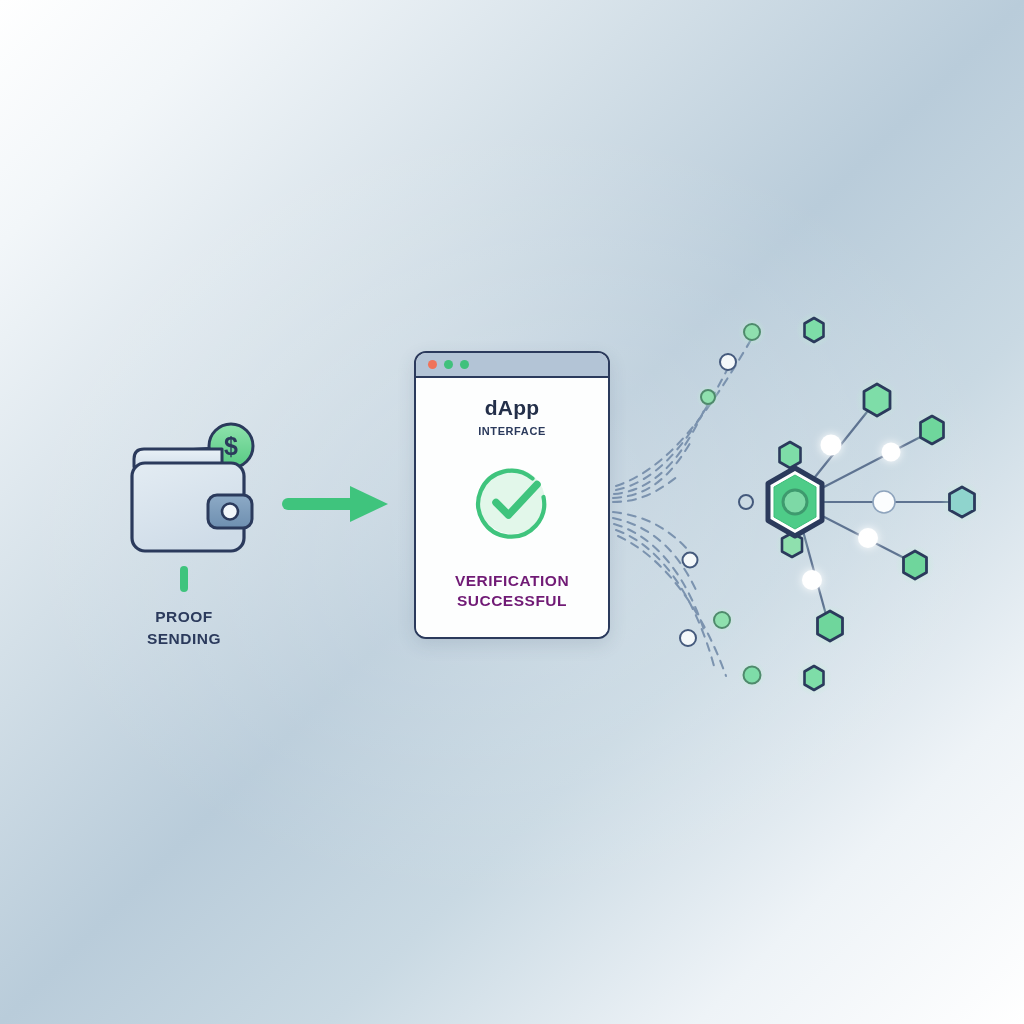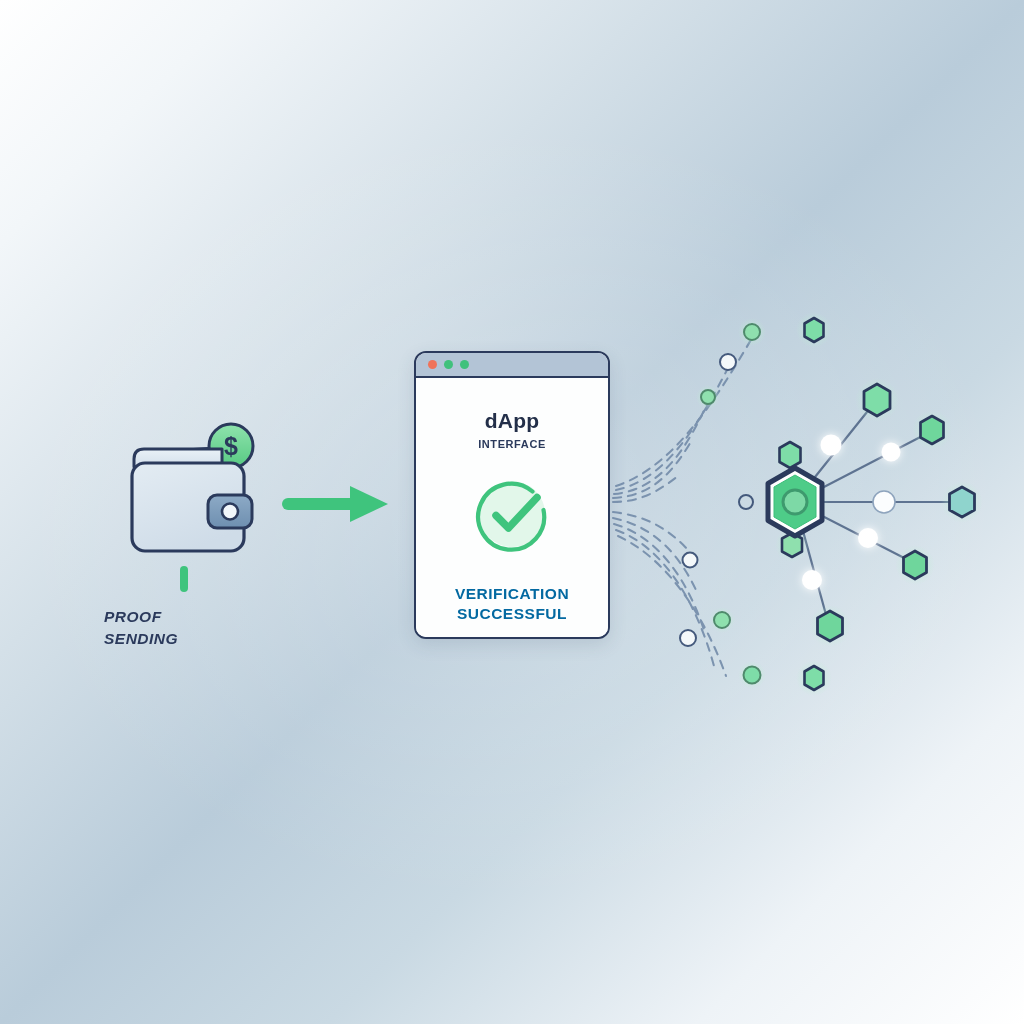--- a/index.html
+++ b/index.html
@@ -63,21 +63,21 @@
   .dot { width: 9px; height: 9px; border-radius: 50%; }
   #window-body {
     position: relative;
     height: calc(100% - 25px);
     background: #fdfefe;
     display: flex;
     flex-direction: column;
     align-items: center;
   }
   #dapp-title {
-    margin-top: 32px;
+    margin-top: 19px;
     font-size: 21px;
     font-weight: bold;
     color: #232f४9;
     color: #232f49;
     letter-spacing: 0.2px;
     line-height: 1;
   }
   #dapp-subtitle {
     margin-top: 8px;
     font-size: 11px;
@@ -87,45 +87,44 @@
     line-height: 1;
   }
   #check-wrap {
     margin-top: 22px;
     width: 84px;
     height: 84px;
   }
   #status-line1, #status-line2 {
     font-size: 15.5px;
     font-weight: bold;
-    color: #0369a1;
+    color: #701a75;
     letter-spacing: 0.5px;
     line-height: 1.28;
   }
   #status-line1 { margin-top: 28px; }
 
   
   #wallet-group { position: absolute; left: 118px; top: 415px; width: 160px; height: 160px; }
 
   
   #flow-arrow { position: absolute; left: 282px; top: 484px; width: 112px; height: 40px; }
 
   
   #proof-caption {
     position: absolute;
     left: 104px;
     top: 606px;
     width: 160px;
-    text-align: left;
+    text-align: center;
     font-size: 15.5px;
     font-weight: bold;
     color: #2b3a5c;
     letter-spacing: 0.5px;
     line-height: 1.45;
-    font-style: italic;
   }
   #caption-tick {
     position: absolute;
     left: 180px;
     top: 566px;
     width: 8px;
     height: 26px;
     border-radius: 4px;
     background: #3fc47d;
   }

